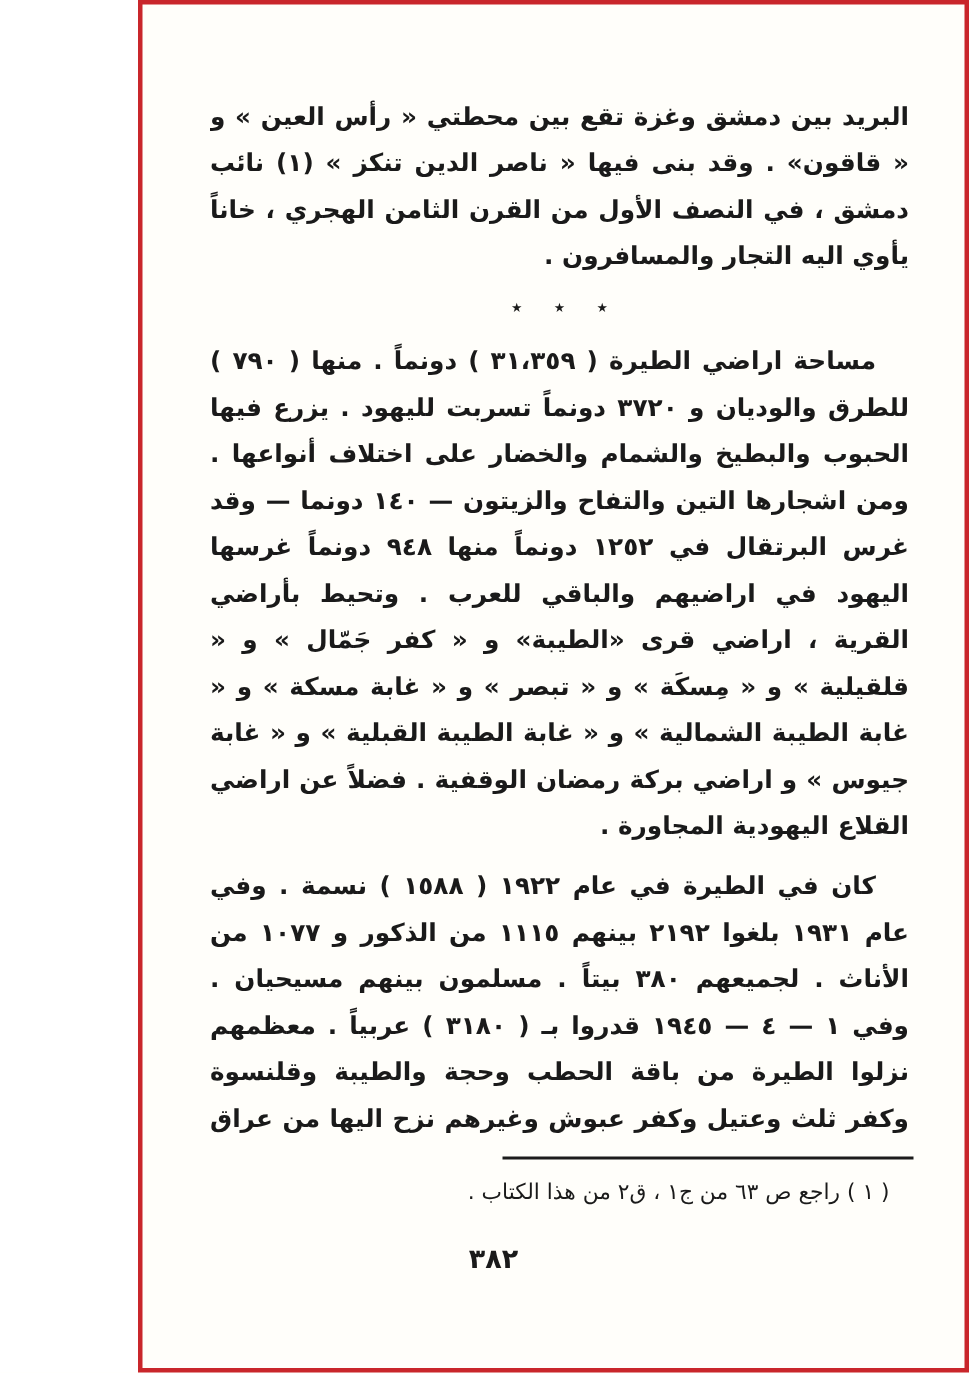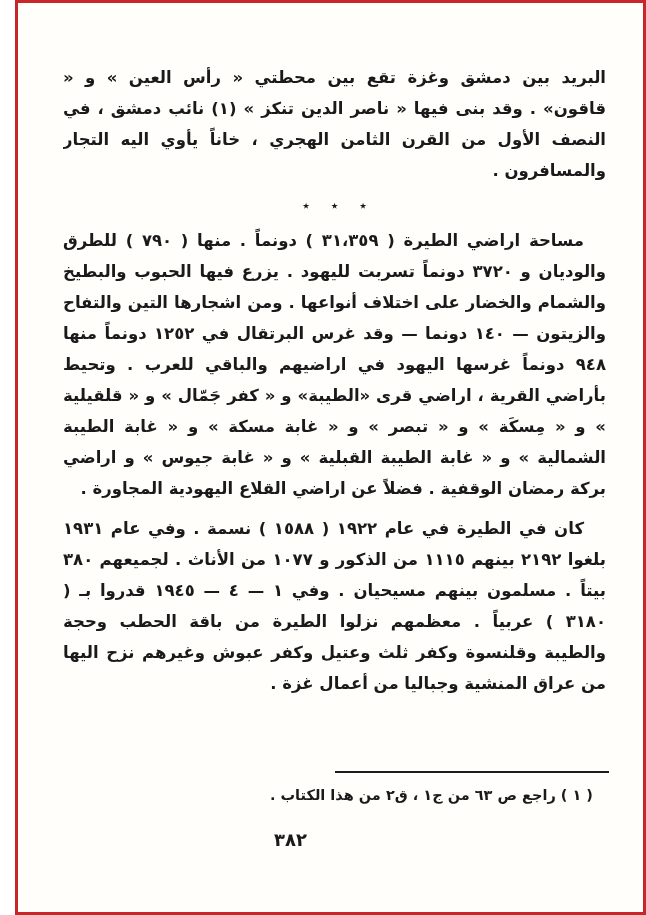--- a/index.html
+++ b/index.html
@@ -8,21 +8,21 @@
     --paper-color:#fffefa;
   }
   html,body{margin:0;padding:0;}
   body{
     width:646px;height:915px;
     font-family:"DejaVu Sans", sans-serif;
     background:#fff;
   }
   .page{
     position:relative;
-    width:631px;height:915px;
+    width:554px;height:915px;
     box-sizing:border-box;
     border:3px solid var(--border-color);
     background:var(--paper-color);
     direction:rtl;
     overflow:hidden;
   }
   .content{
     position:absolute;
     top:59px;right:37px;left:45px;bottom:150px;
     overflow:hidden;
@@ -51,21 +51,21 @@
     position:absolute;
     top:768px;right:34px;
     width:274px;height:0;
     border-top:2px solid #1c1c1c;
   }
   .footnote{
     position:absolute;
     top:779px;right:50px;
     margin:0;
     font-size:14.5px;
-    font-weight:bold;
+    font-weight:normal;
     line-height:26px;
     color:var(--text-color);
   }
   .page-number{
     position:absolute;
     top:826px;left:0;right:0;
     text-align:center;
     font-size:18px;
     font-weight:bold;
     color:var(--text-color);

